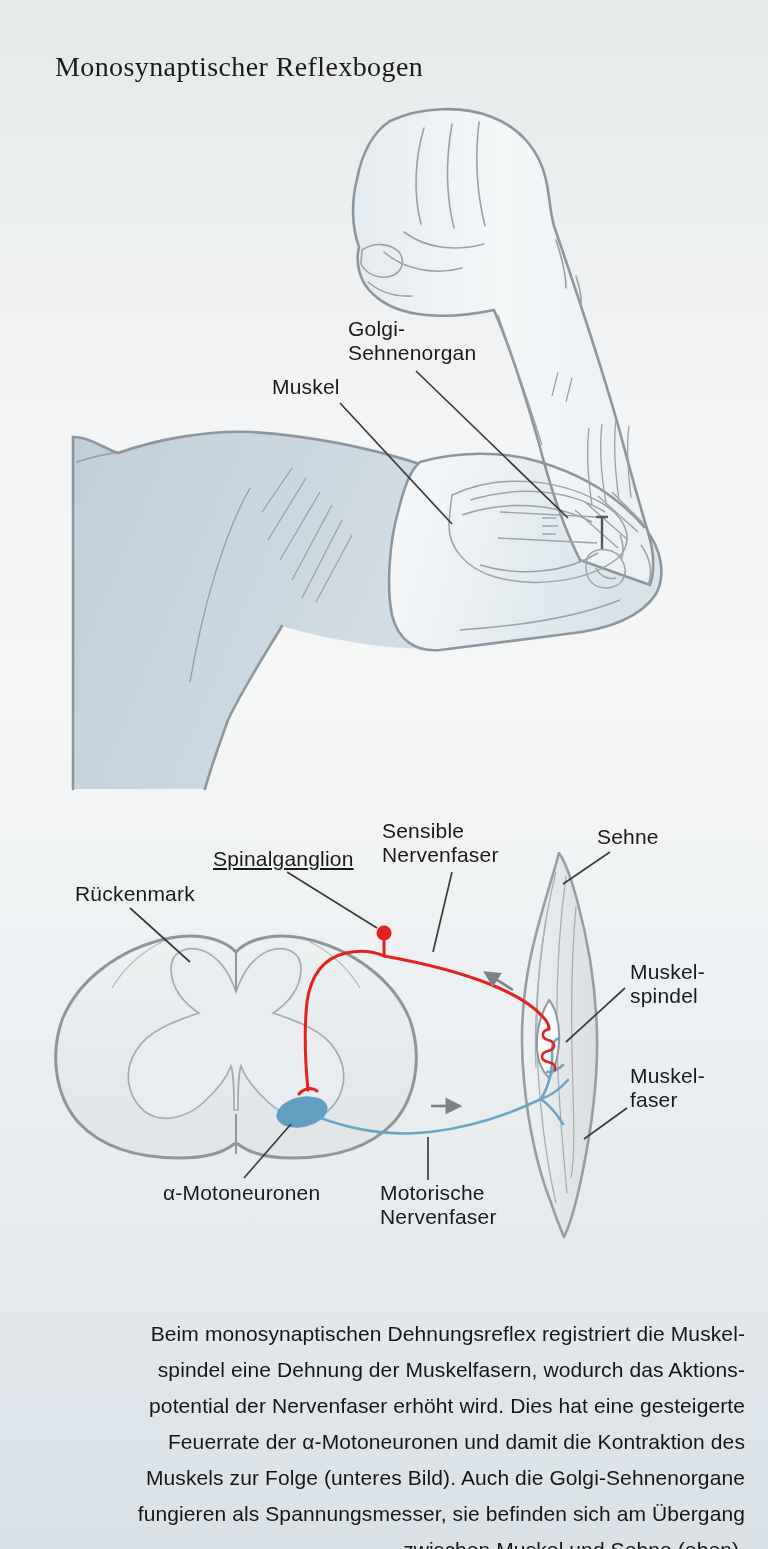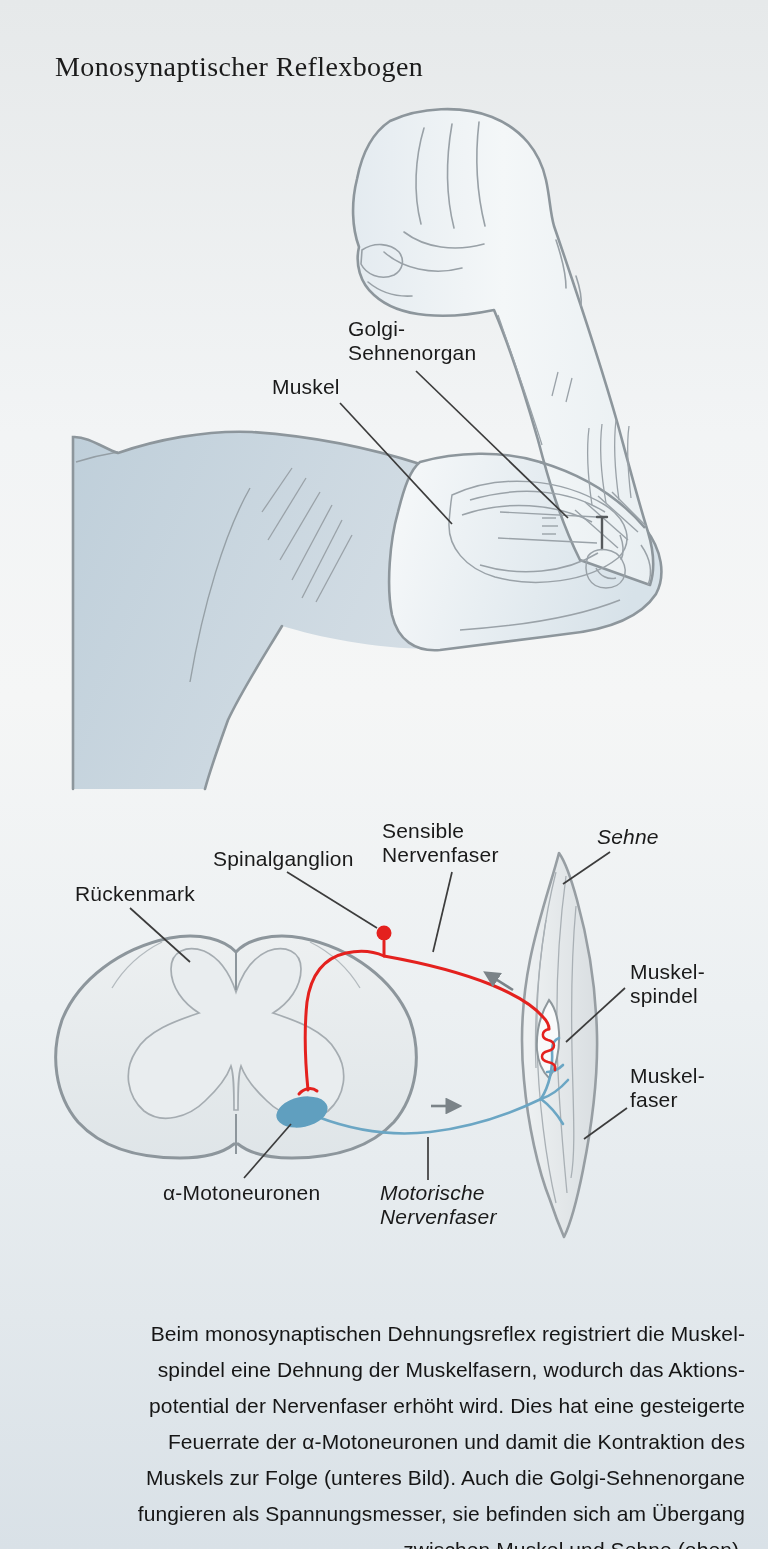--- a/index.html
+++ b/index.html
@@ -239,30 +239,30 @@
     </g>
   </svg>
 
   <div class="title">Monosynaptischer Reflexbogen</div>
 
   <div class="lbl" style="left:272px;top:375px;">Muskel</div>
   <div class="lbl" style="left:348px;top:317px;">Golgi-
 Sehnenorgan</div>
 
   <div class="lbl" style="left:75px;top:882px;">Rückenmark</div>
-  <div class="lbl" style="left:213px;top:847px;">Spinalganglion</div>
+  <div class="lbl" style="left:213px;top:847px;text-decoration:underline;">Spinalganglion</div>
   <div class="lbl" style="left:382px;top:819px;">Sensible
 Nervenfaser</div>
-  <div class="lbl" style="left:597px;top:825px;font-style:italic;">Sehne</div>
+  <div class="lbl" style="left:597px;top:825px;">Sehne</div>
   <div class="lbl" style="left:630px;top:960px;">Muskel-
 spindel</div>
   <div class="lbl" style="left:630px;top:1064px;">Muskel-
 faser</div>
   <div class="lbl" style="left:163px;top:1181px;">α-Motoneuronen</div>
-  <div class="lbl" style="left:380px;top:1181px;font-style:italic;">Motorische
+  <div class="lbl" style="left:380px;top:1181px;">Motorische
 Nervenfaser</div>
 
   <div class="caption">Beim monosynaptischen Dehnungsreflex registriert die Muskel-
 spindel eine Dehnung der Muskelfasern, wodurch das Aktions-
 potential der Nervenfaser erhöht wird. Dies hat eine gesteigerte
 Feuerrate der α-Motoneuronen und damit die Kontraktion des
 Muskels zur Folge (unteres Bild). Auch die Golgi-Sehnenorgane
 fungieren als Spannungsmesser, sie befinden sich am Übergang
 zwischen Muskel und Sehne (oben).</div>
 </div>

